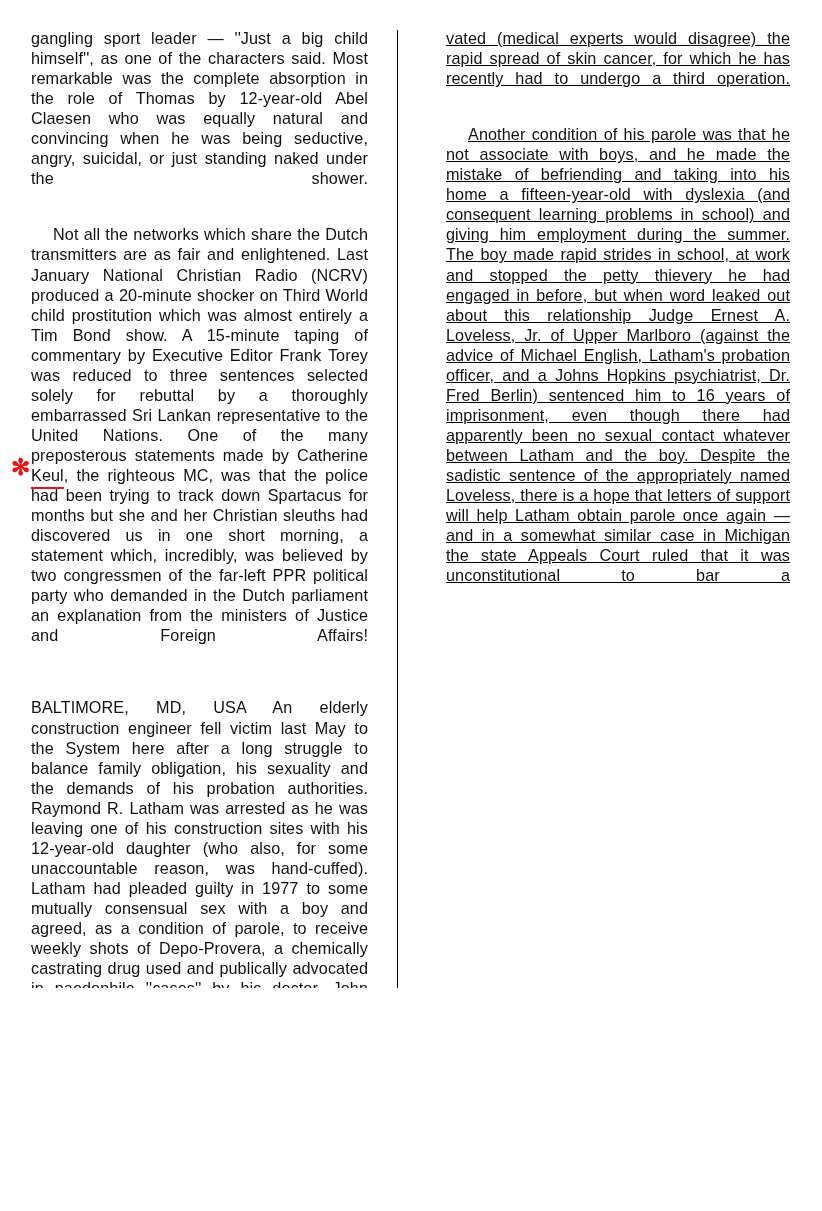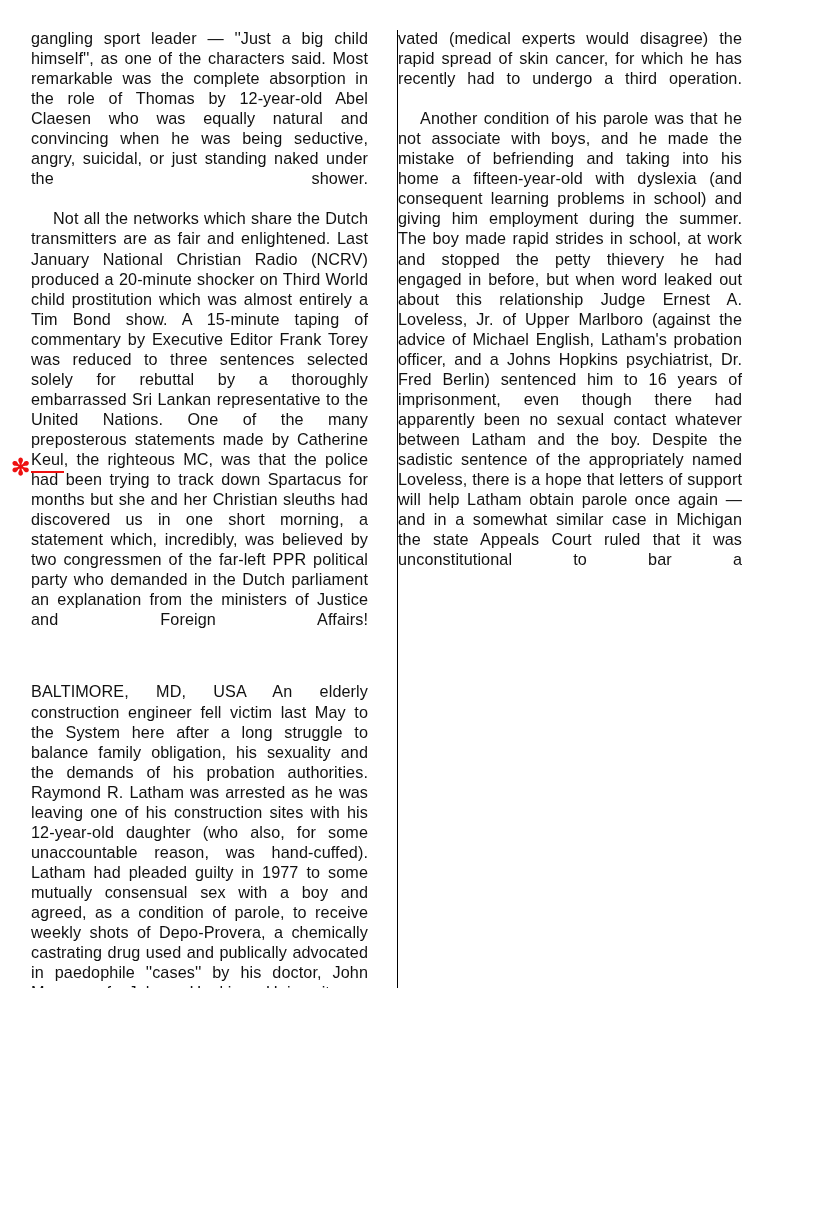--- a/index.html
+++ b/index.html
@@ -29,21 +29,21 @@
     width: 822px;
     height: 1140px;
   }
 
   .column {
     position: absolute;
     top: 28px;
   }
 
   .column.left  { left: 31px;  width: 337px; }
-  .column.right { left: 398px; width: 344px; }
+  .column.right { left: 446px; width: 344px; text-decoration: underline; }
 
   .col-rule {
     position: absolute;
     left: 397px;
     top: 30px;
     width: 1px;
     height: 1100px;
     background: #000000;
   }
 
@@ -52,21 +52,21 @@
     margin: 0;
     font-family: "Liberation Sans", sans-serif;
     font-size: 16.2px;
     line-height: 20.05px;
     text-align: justify;
     text-justify: inter-word;
     letter-spacing: 0.1px;
     word-spacing: 0.2px;
     color: #111111;
   }
-  .para + .para { margin-top: 0; }
+  .para + .para { margin-top: 16px; }
 
   .para.indent { text-indent: 22px; }
   .para.gap    { margin-top: 32px; }
 
   
   .para::after {
     content: "";
     display: inline-block;
     width: 100%;
   }

